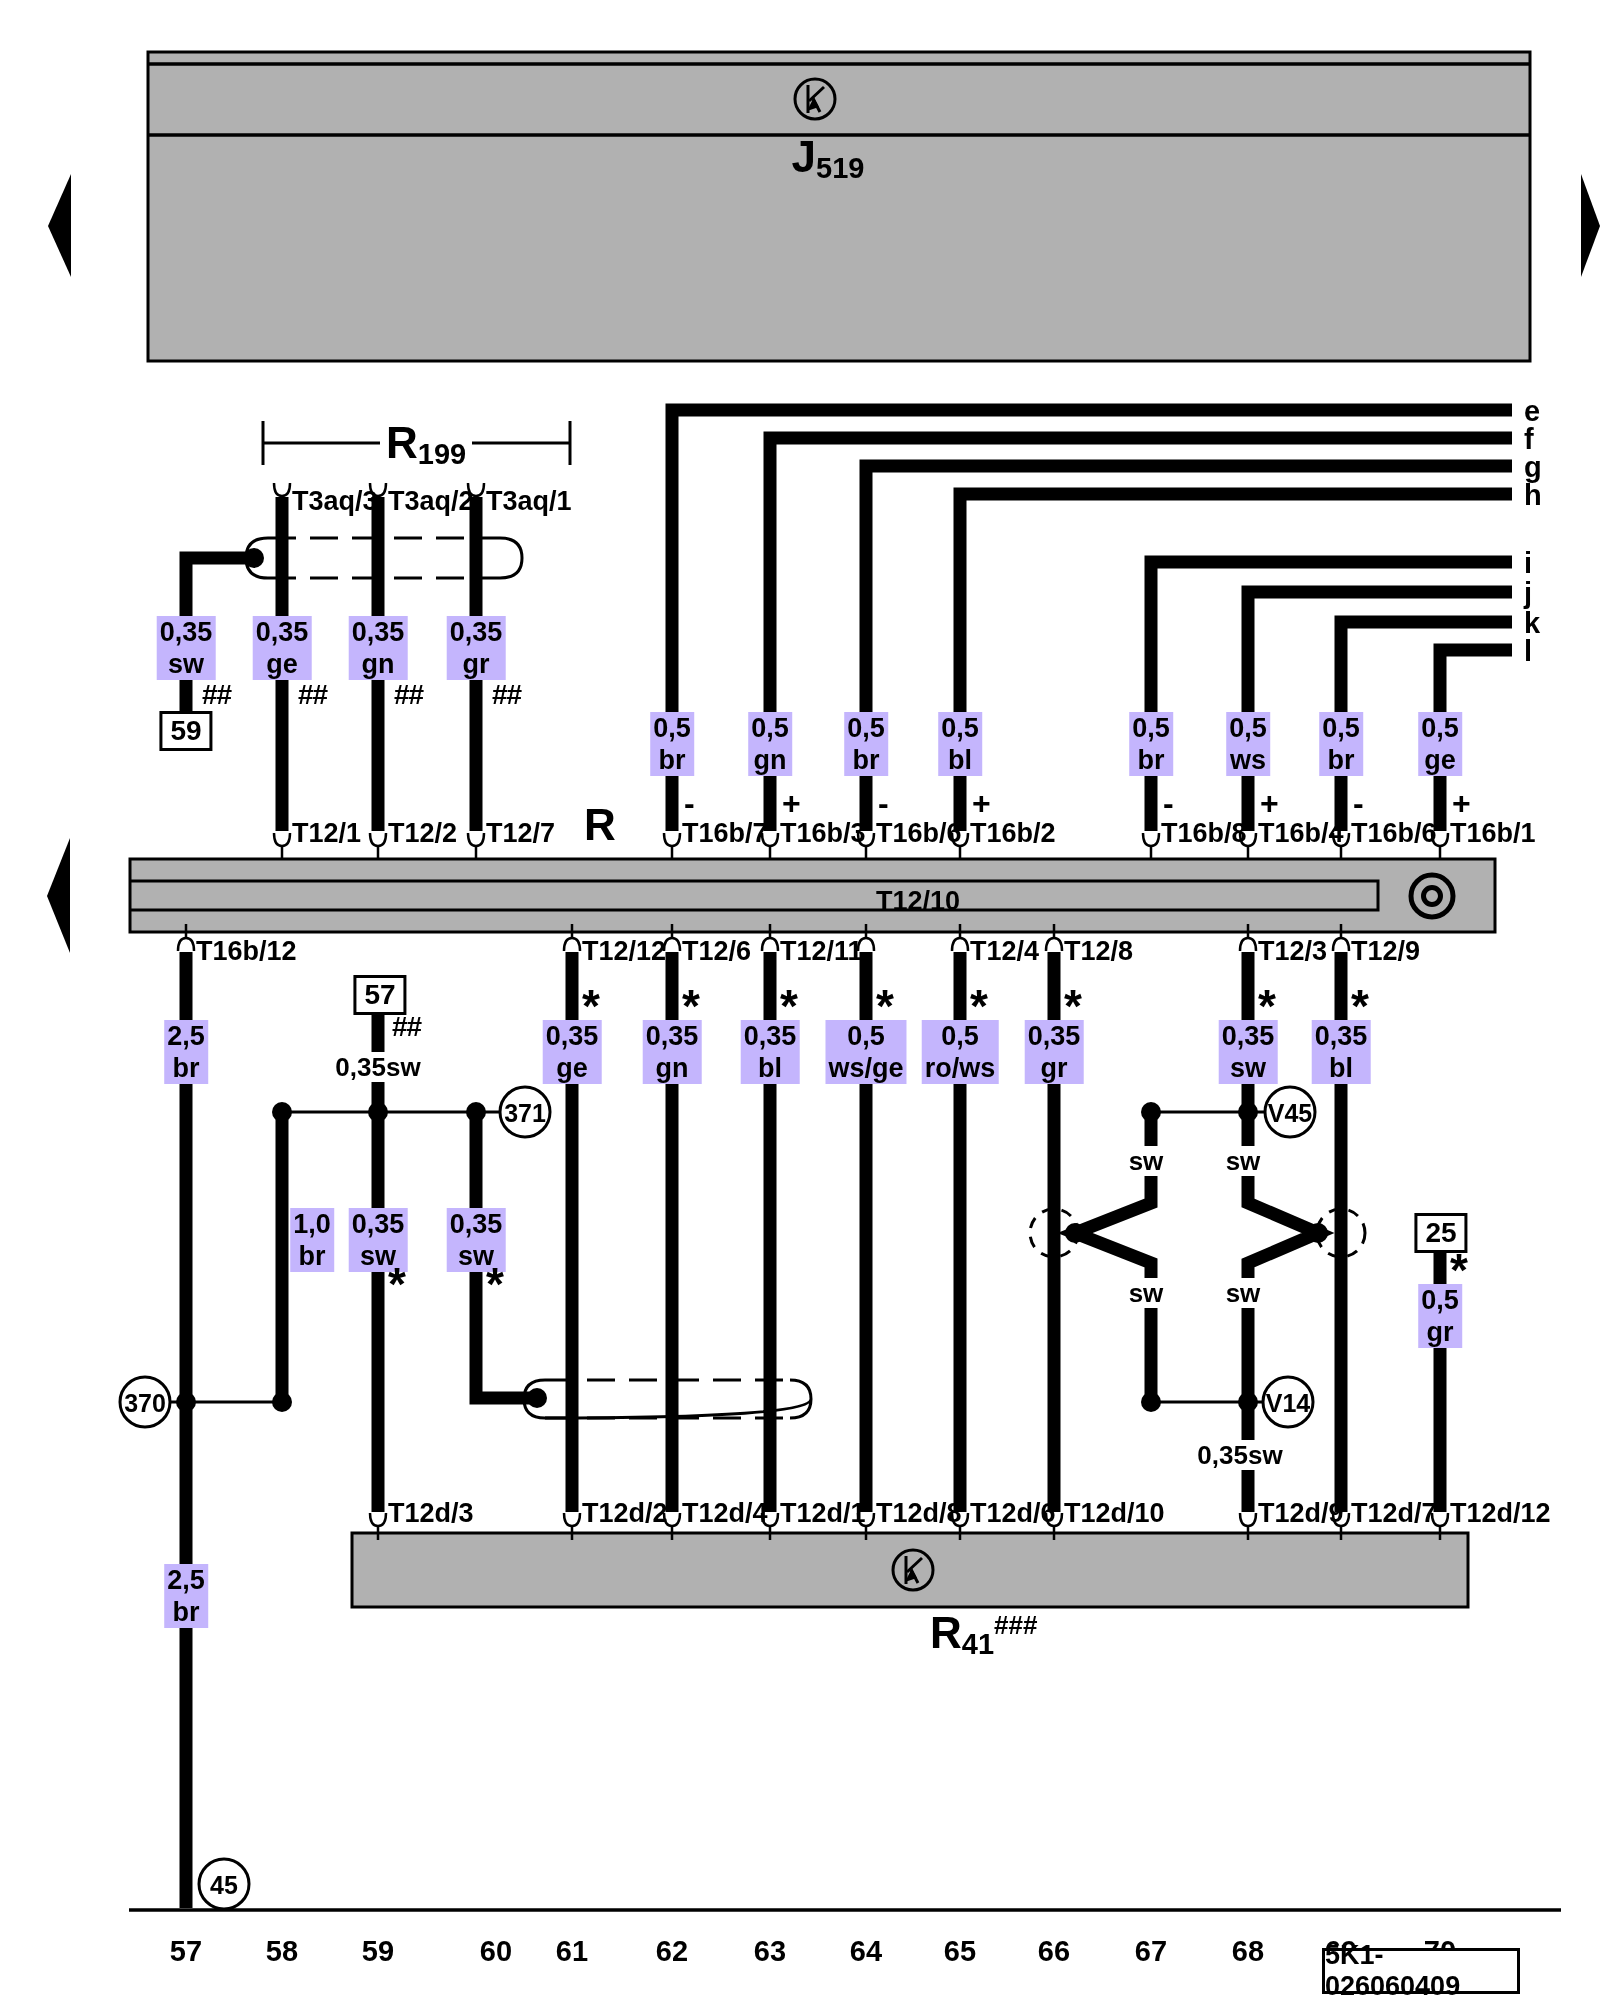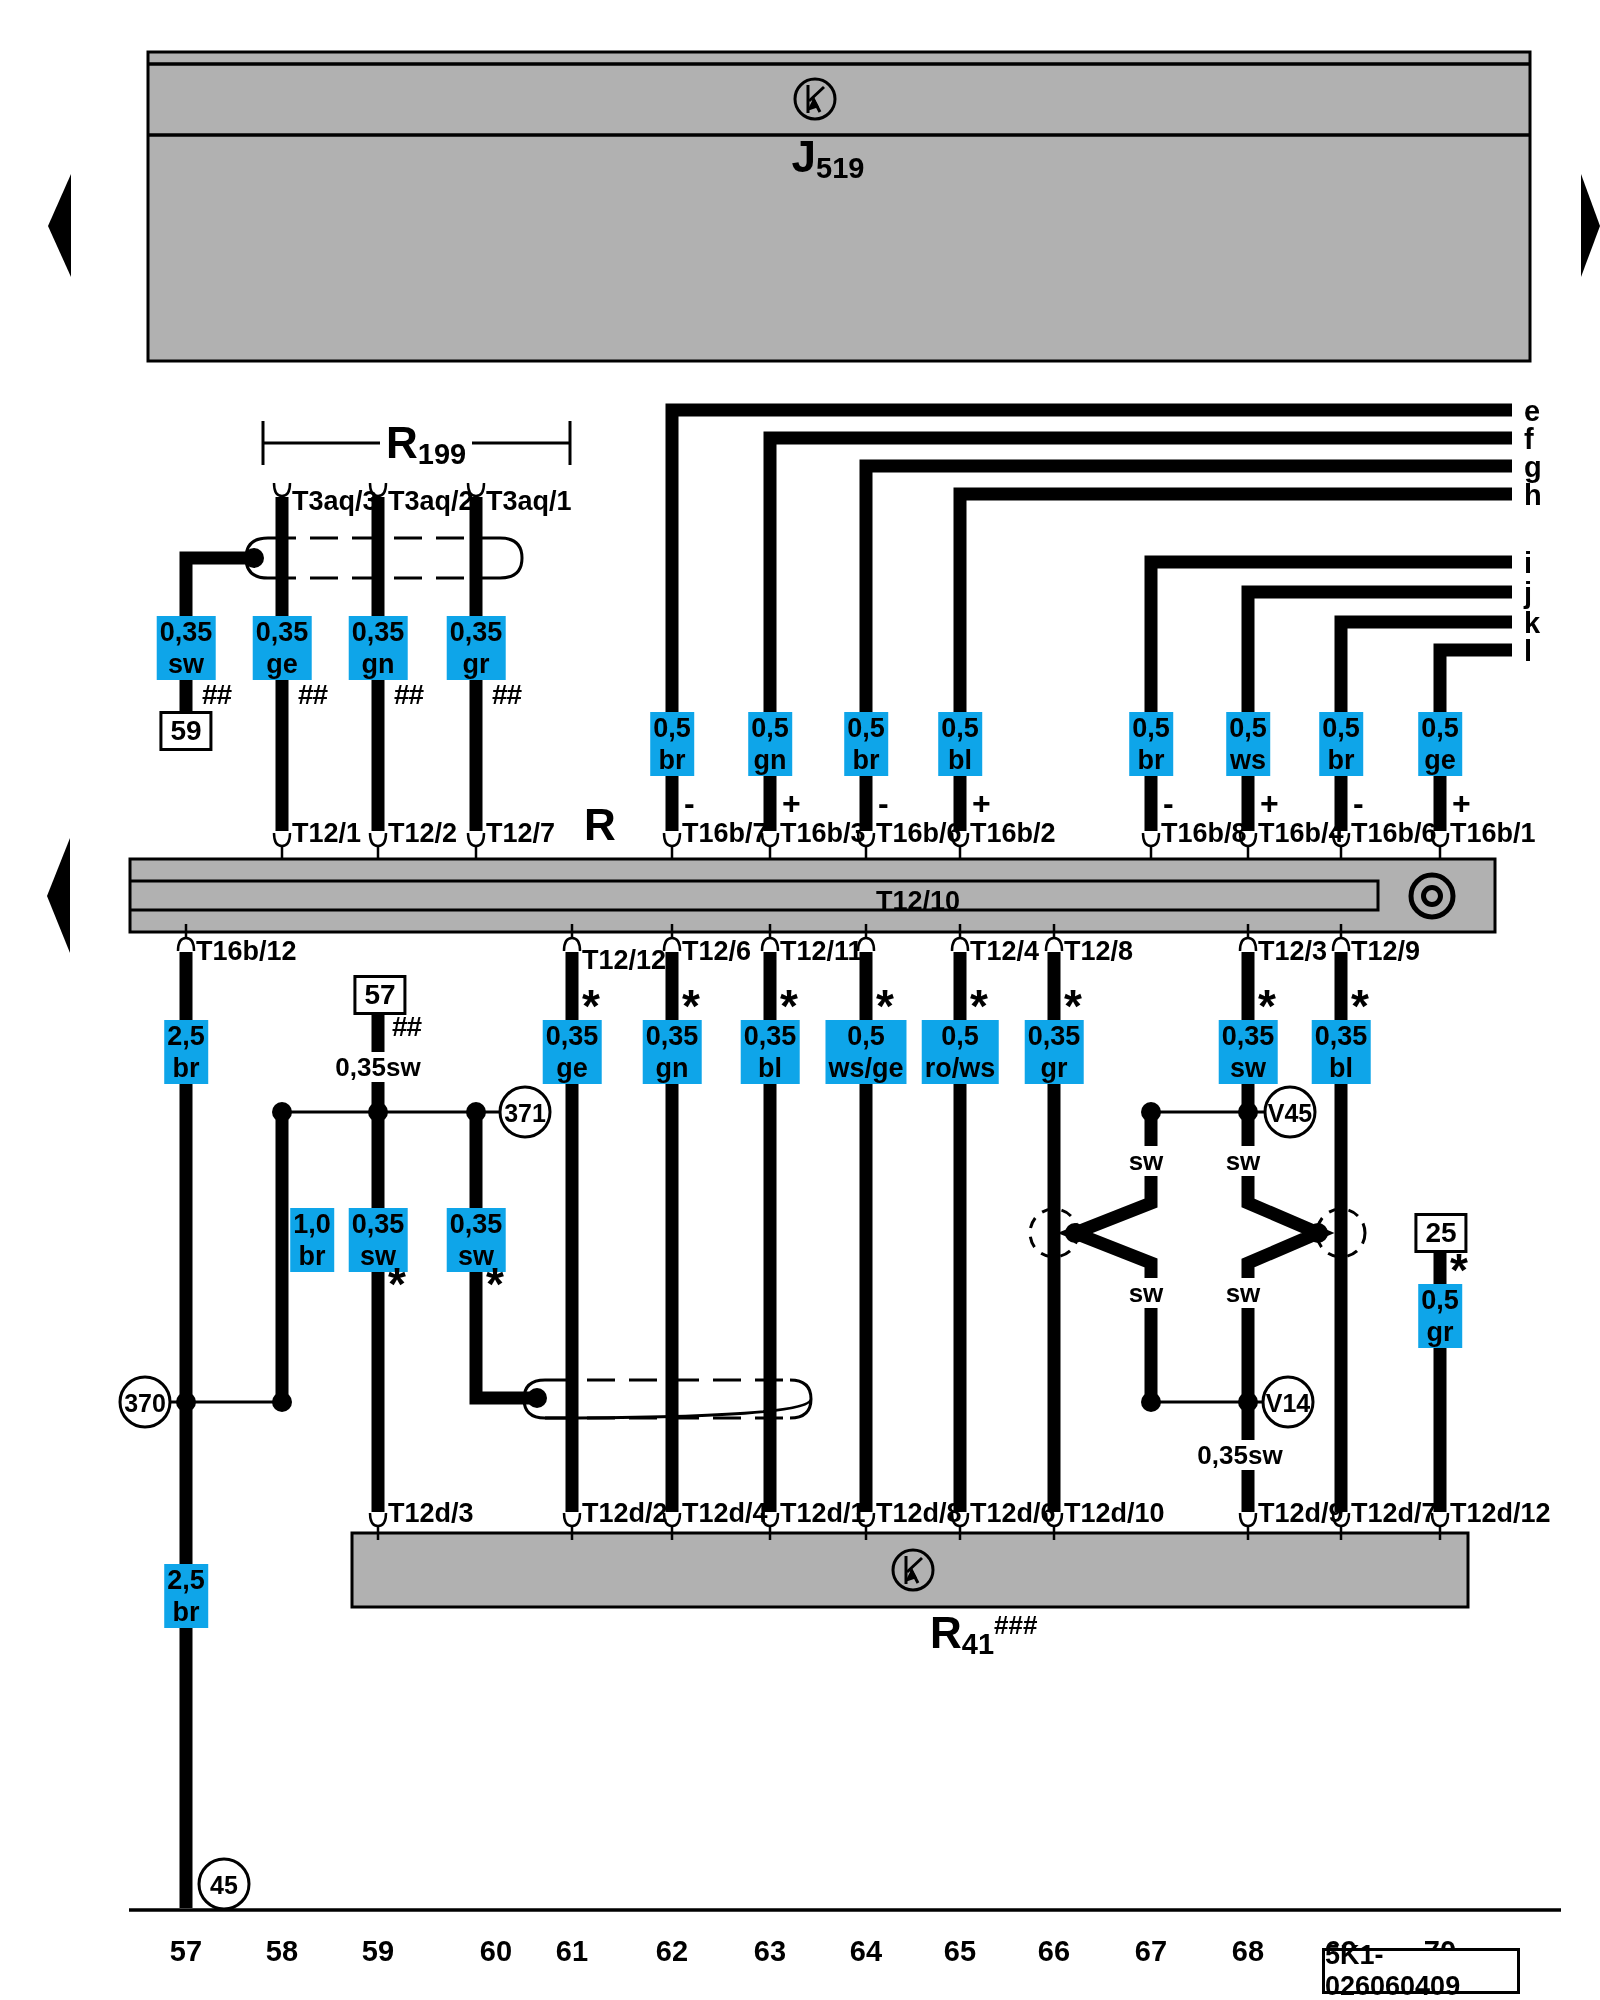--- a/index.html
+++ b/index.html
@@ -1,21 +1,21 @@
 <!DOCTYPE html>
 <html><head>
 <meta charset="utf-8">
 <style>
   html,body{margin:0;padding:0;background:#fff;}
   .stage{position:relative;width:1600px;height:2000px;background:#ffffff;overflow:hidden;
          font-family:"Liberation Sans",sans-serif;}
   svg.wires{position:absolute;left:0;top:0;}
   .lbl{position:absolute;font-weight:bold;font-size:27px;line-height:30px;color:#000;white-space:nowrap;}
   .conn{}
-  .wl{transform:translateX(-50%);text-align:center;background:#0ea5e9;padding:0 3px;line-height:32px;}
+  .wl{transform:translateX(-50%);text-align:center;background:#c4b5fd;padding:0 3px;line-height:32px;}
   .sg{transform:translateX(-50%);text-align:center;background:#fff;padding:0 3px;font-size:26px;}
   .sign{font-size:32px;line-height:26px;}
   .hash{font-size:28px;letter-spacing:-1px;}
   .star{font-size:46px;line-height:40px;}
   .letter{font-size:29px;}
   .scale-num{transform:translateX(-50%);font-size:29px;}
   .circle-m{transform:translate(-50%,-50%);width:47px;height:47px;border:3.5px solid #000;border-radius:50%;
             background:#fff;display:flex;align-items:center;justify-content:center;
             font-weight:bold;font-size:25px;}
   .boxed{transform:translate(-50%,-50%);border:3px solid #000;background:#fff;padding:0 8px;height:34px;
@@ -234,21 +234,21 @@
       <div class="lbl sign" style="left: 972px; top: 790px;">+</div>
       <div class="lbl sign" style="left: 1163px; top: 790px;">-</div>
       <div class="lbl sign" style="left: 1260px; top: 790px;">+</div>
       <div class="lbl sign" style="left: 1353px; top: 790px;">-</div>
       <div class="lbl sign" style="left: 1452px; top: 790px;">+</div>
     </div>
 
   <div>
 
   <div class="lbl conn" style="left: 196px; top: 936px;">T16b/12</div>
-      <div class="lbl conn" style="left: 582px; top: 936px; margin-top: 9px;">T12/12</div>
+      <div class="lbl conn" style="left: 582px; top: 936px;">T12/12</div>
       <div class="lbl conn" style="left: 682px; top: 936px;">T12/6</div>
       <div class="lbl conn" style="left: 780px; top: 936px;">T12/11</div>
       <div class="lbl conn" style="left: 876px; top: 886px;">T12/10</div>
       <div class="lbl conn" style="left: 970px; top: 936px;">T12/4</div>
       <div class="lbl conn" style="left: 1064px; top: 936px;">T12/8</div>
       <div class="lbl conn" style="left: 1258px; top: 936px;">T12/3</div>
       <div class="lbl conn" style="left: 1351px; top: 936px;">T12/9</div>
     </div>
 
   <div>

